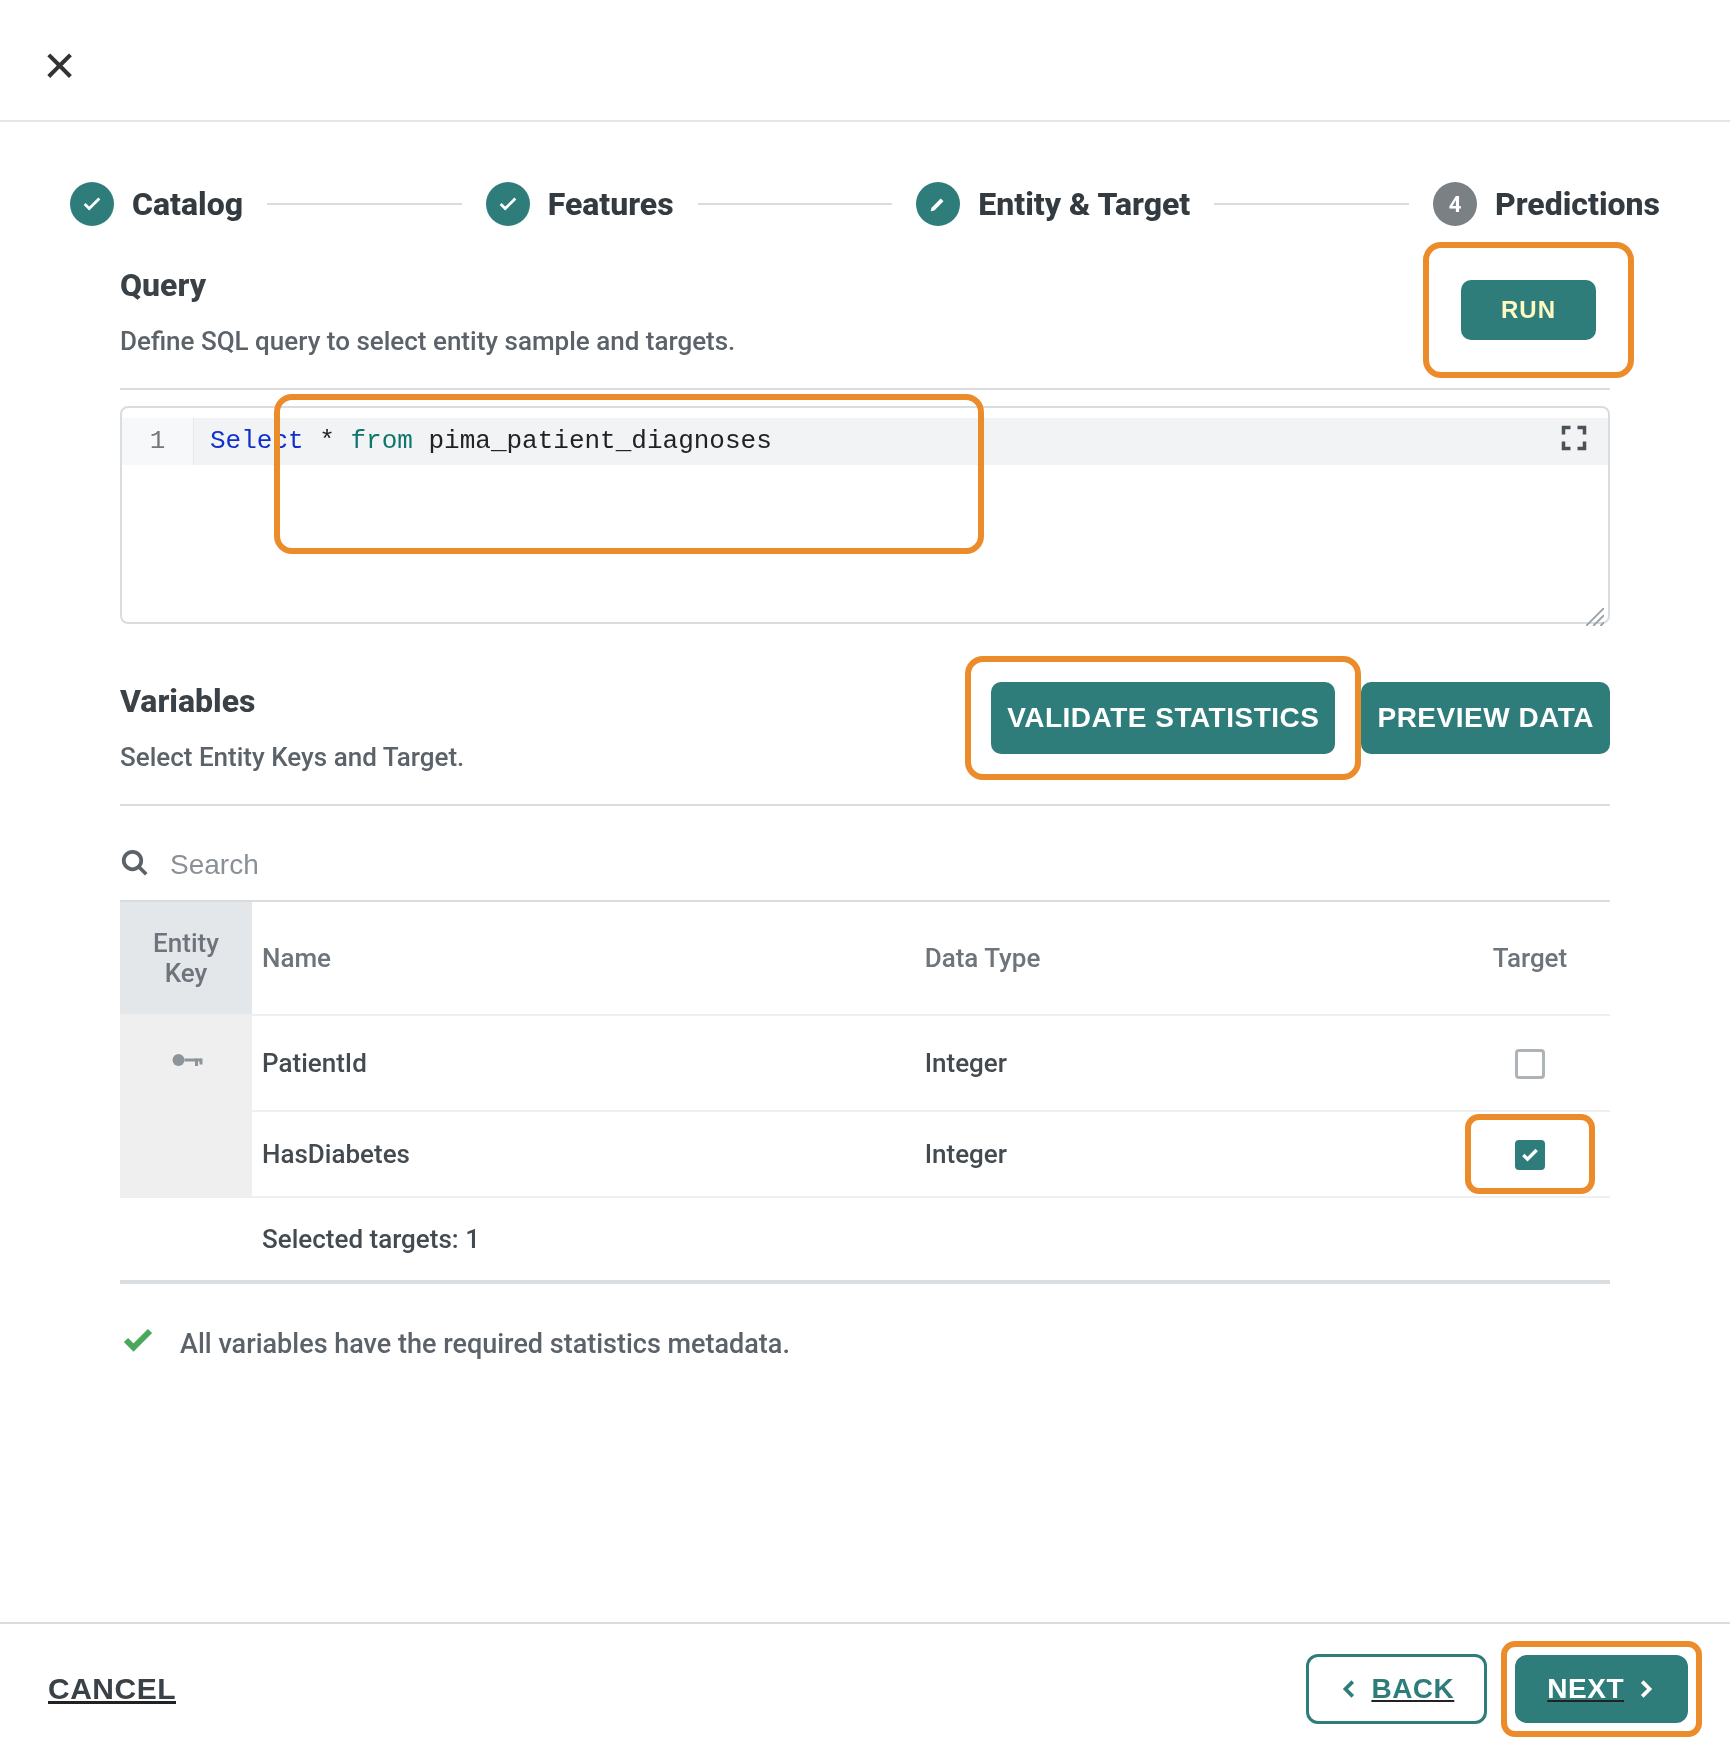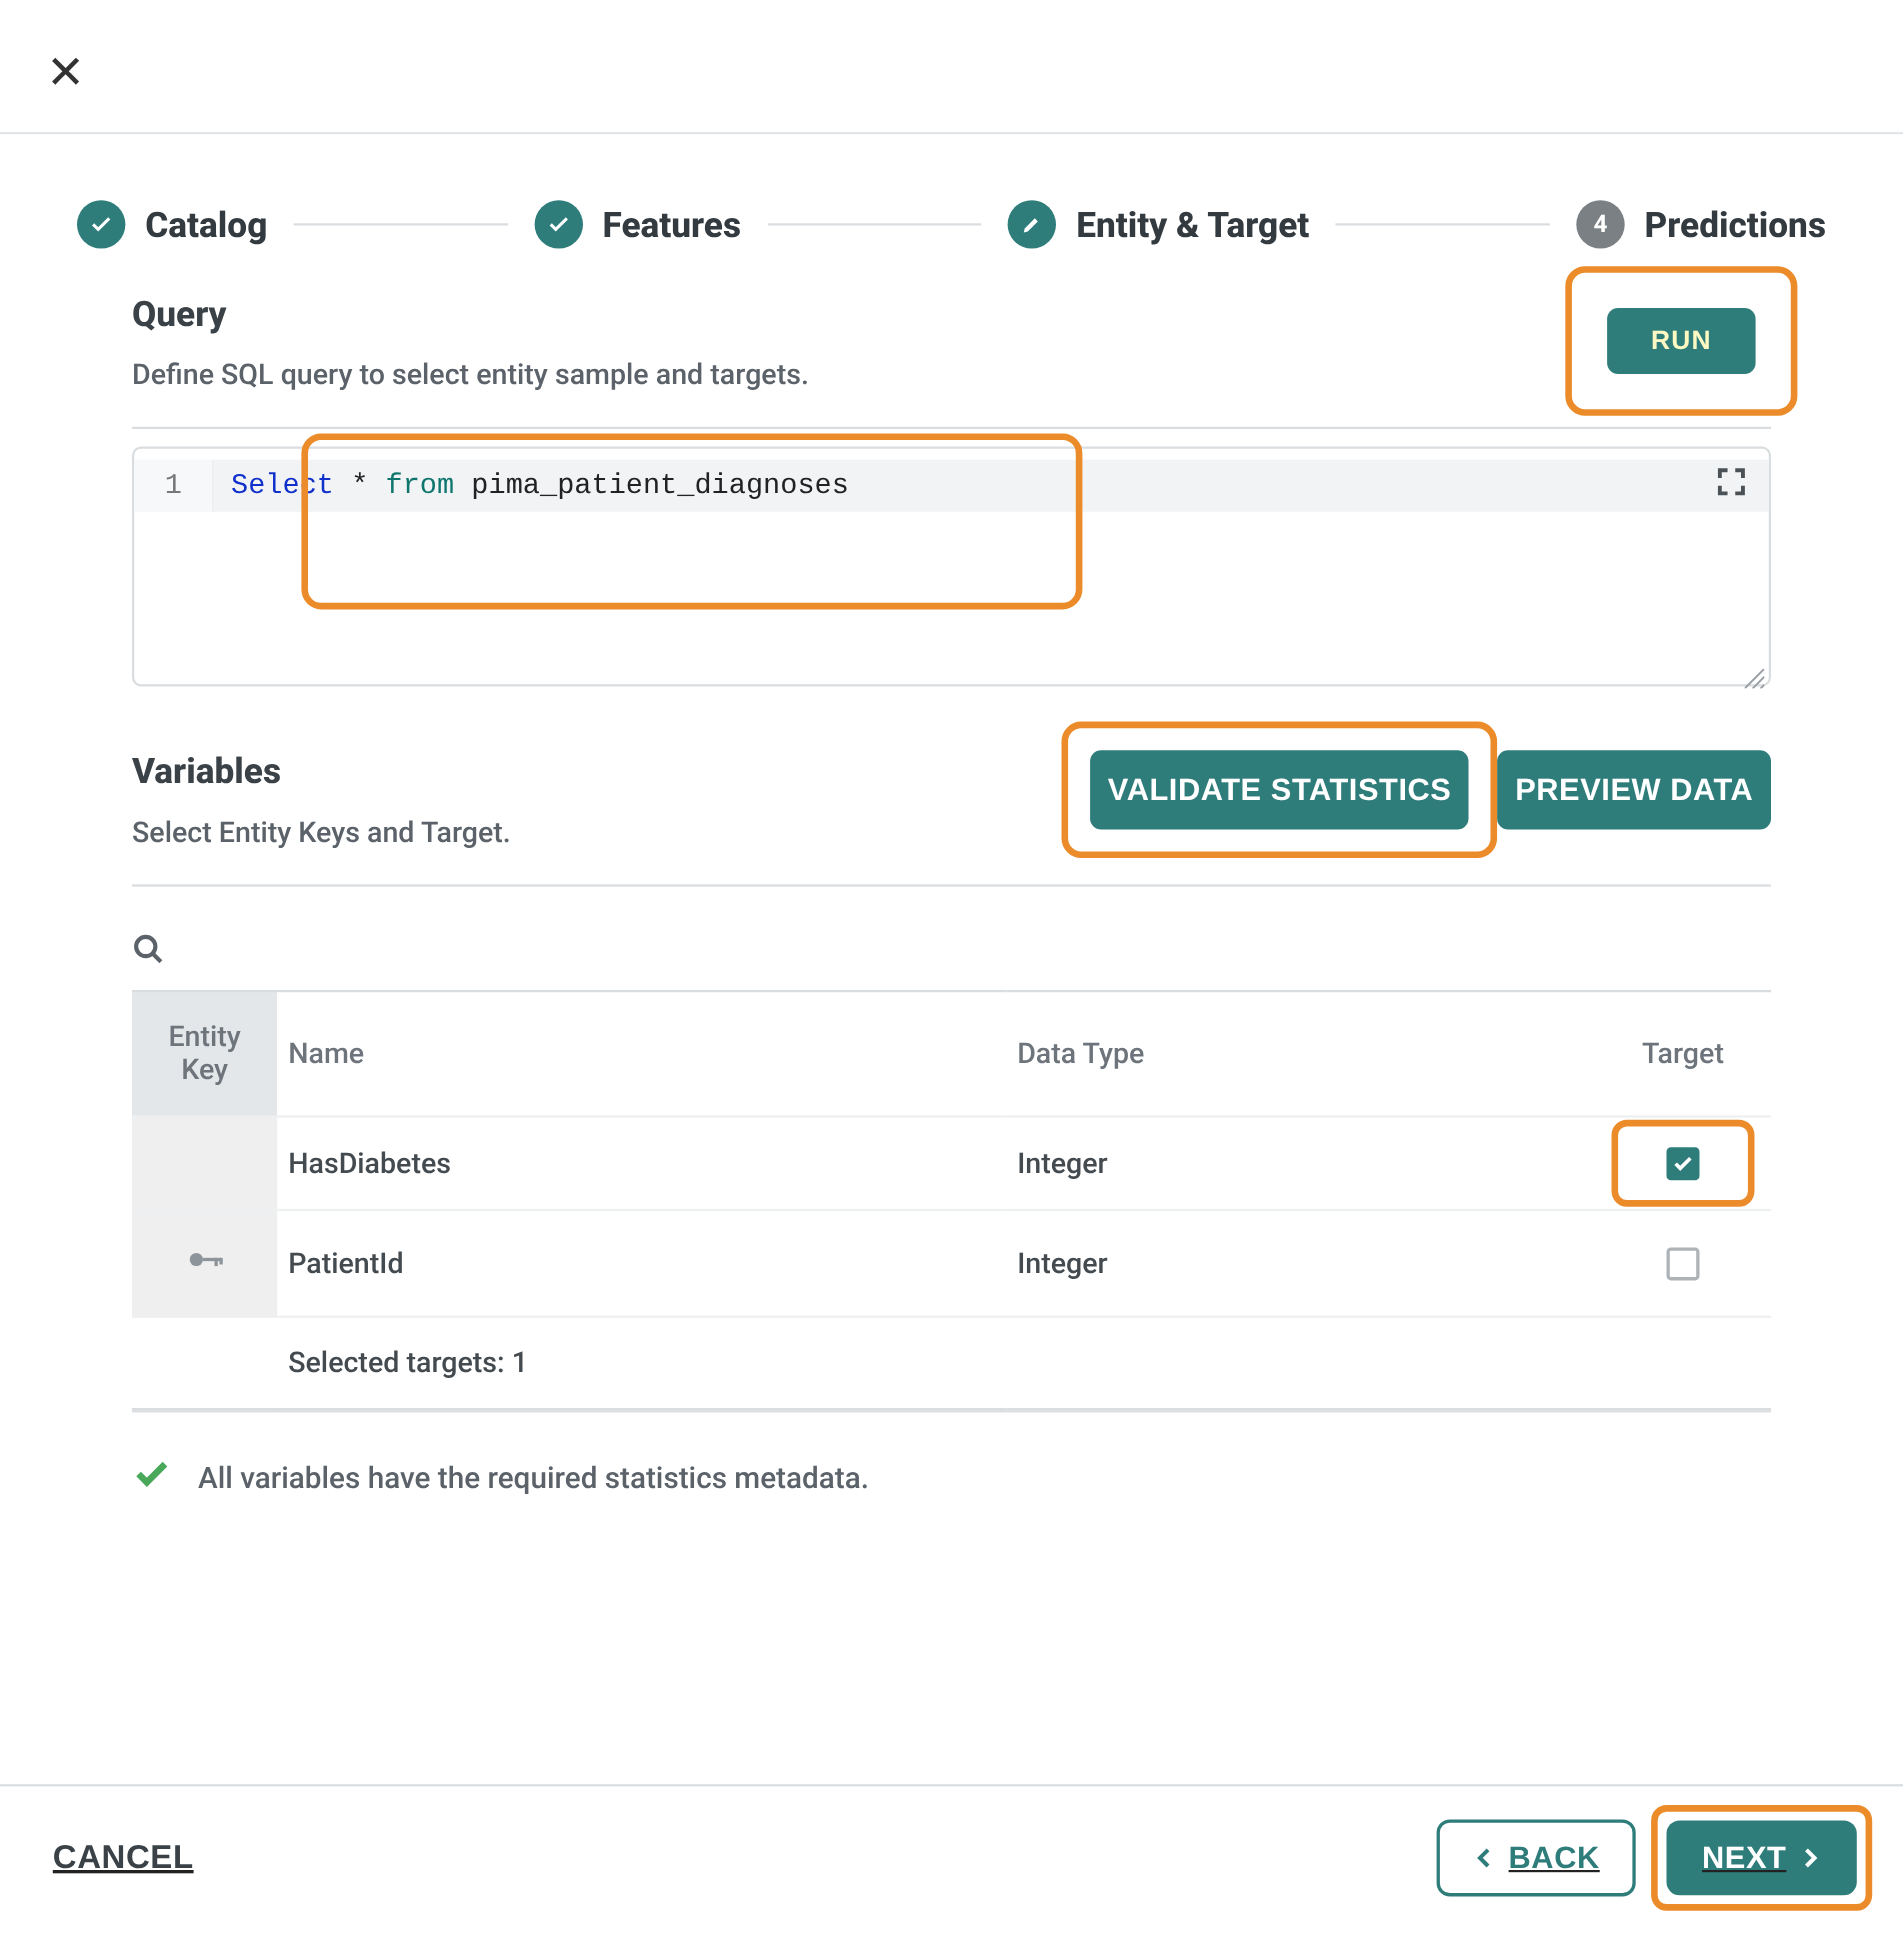--- a/index.html
+++ b/index.html
@@ -472,64 +472,65 @@
 
   <div class="section-divider"></div>
 
   <div class="search-row">
     <span>
       <svg viewBox="0 0 24 24">
           <circle cx="10" cy="10" r="7"></circle>
           <path d="M21 21l-6-6"></path>
         </svg>
     </span>
+    <input class="search-input" placeholder="Search" style="">
   </div>
 
   <table class="vars-table">
     <thead>
       <tr>
         <th class="ek-col">Entity Key</th>
         <th>Name</th>
         <th>Data Type</th>
         <th class="target-col">Target</th>
       </tr>
     </thead>
     <tbody>
-      <tr>
-        <td class="ek-cell empty"></td>
-        <td>HasDiabetes</td>
-        <td>Integer</td>
-        <td class="target-col">
-          <span class="target-wrap">
-            <span class="check-box checked">
-              <svg viewBox="0 0 24 24">
-                  <path d="M4 12l5 5L20 6"></path>
-                </svg>
-            </span>
-            <span class="hl-orange hl-target"></span>
-          </span>
-        </td>
-      </tr>
       <tr>
         <td class="ek-cell">
           <span class="key-icon">
             <svg viewBox="0 0 24 24">
                 <circle cx="7" cy="12" r="4"></circle>
                 <rect x="11" y="11" width="11" height="2"></rect>
                 <rect x="18" y="11" width="2" height="5"></rect>
                 <rect x="21" y="11" width="2" height="4"></rect>
               </svg>
           </span>
         </td>
         <td>PatientId</td>
         <td>Integer</td>
         <td class="target-col">
           <span class="check-box"></span>
         </td>
       </tr>
+      <tr>
+        <td class="ek-cell empty"></td>
+        <td>HasDiabetes</td>
+        <td>Integer</td>
+        <td class="target-col">
+          <span class="target-wrap">
+            <span class="check-box checked">
+              <svg viewBox="0 0 24 24">
+                  <path d="M4 12l5 5L20 6"></path>
+                </svg>
+            </span>
+            <span class="hl-orange hl-target"></span>
+          </span>
+        </td>
+      </tr>
       <tr class="selected-row">
         <td class="ek-cell empty" style="background:#fff;border-bottom:none;"></td>
         <td colspan="3" style="border-bottom:none;">Selected targets: 1</td>
       </tr>
     </tbody>
   </table>
   <div class="section-divider"></div>
 
   <div class="status-row">
     <span>

